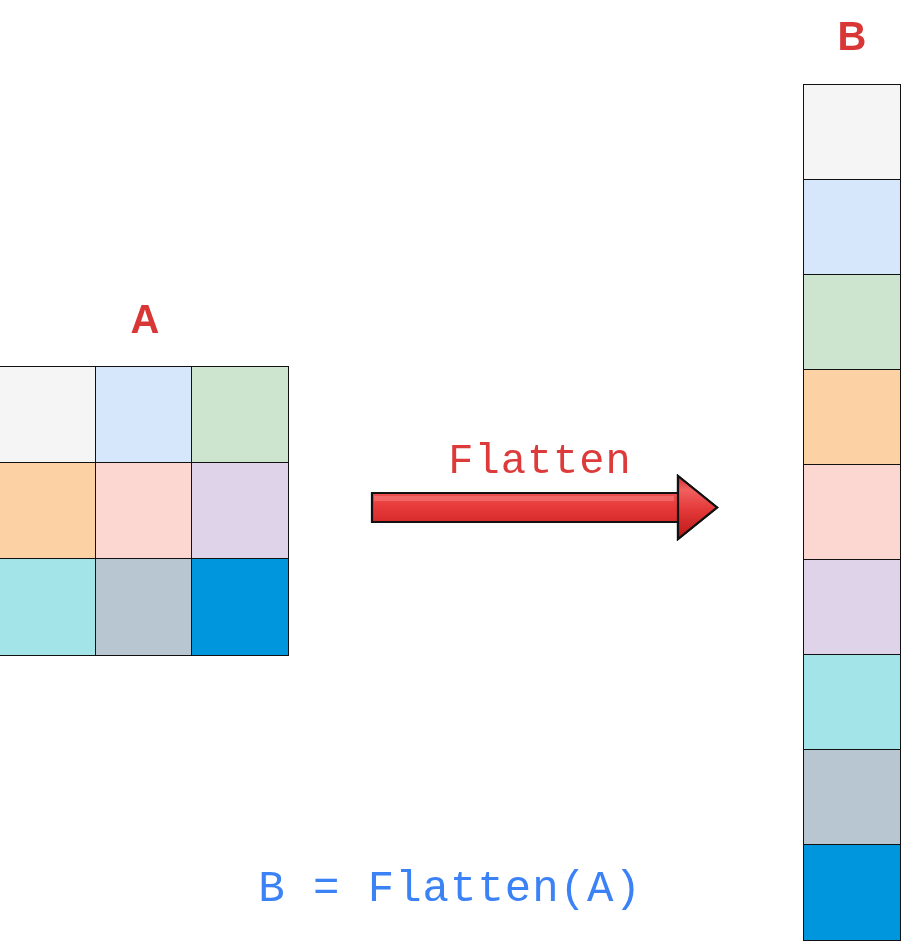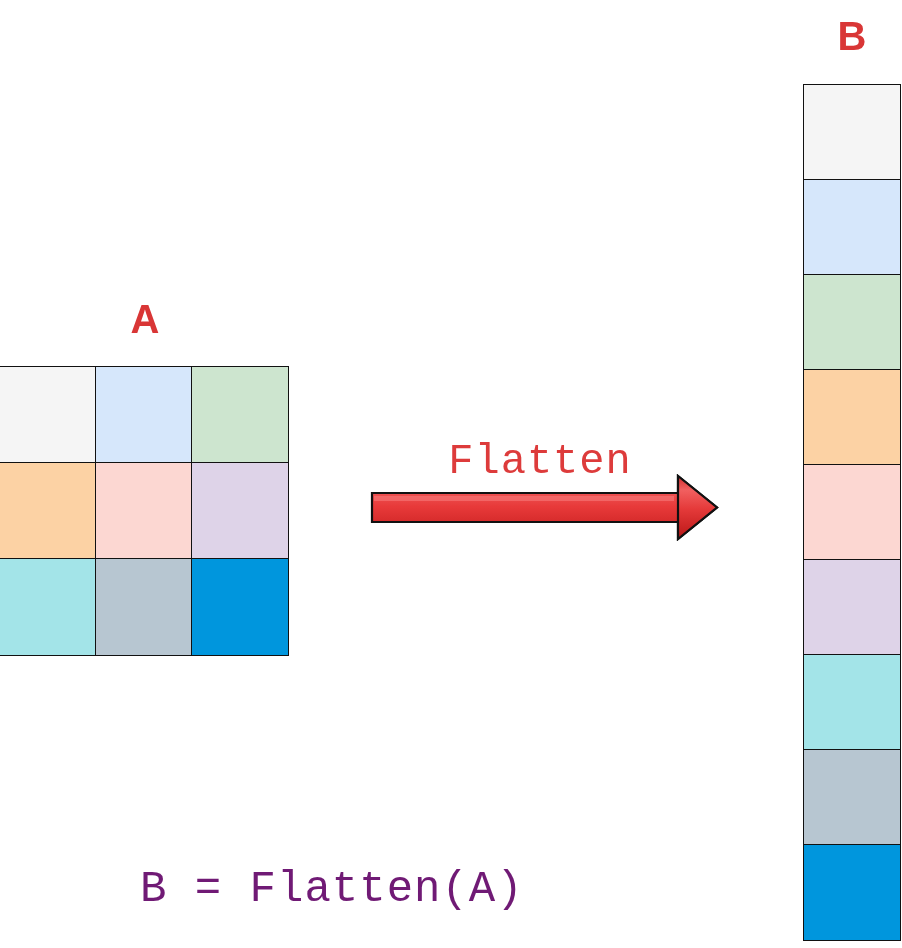--- a/index.html
+++ b/index.html
@@ -98,23 +98,24 @@
     border: 1.6px solid #111111;
     margin: -0.8px;
   }
 
   
   #caption {
     position: absolute;
     left: 140px;
     top: 862px;
     width: 620px;
+    text-align: center;
     font-family: "Liberation Mono", monospace;
     font-size: 44px;
-    color: #701a75;
+    color: #3b82f6;
     letter-spacing: 1px;
     line-height: 54px;
   }
 </style>
 </head>
 <body>
 
 <div id="matrix-a-group">
   <div id="matrix-a-label">A</div>
   <div id="matrix-a-grid">

